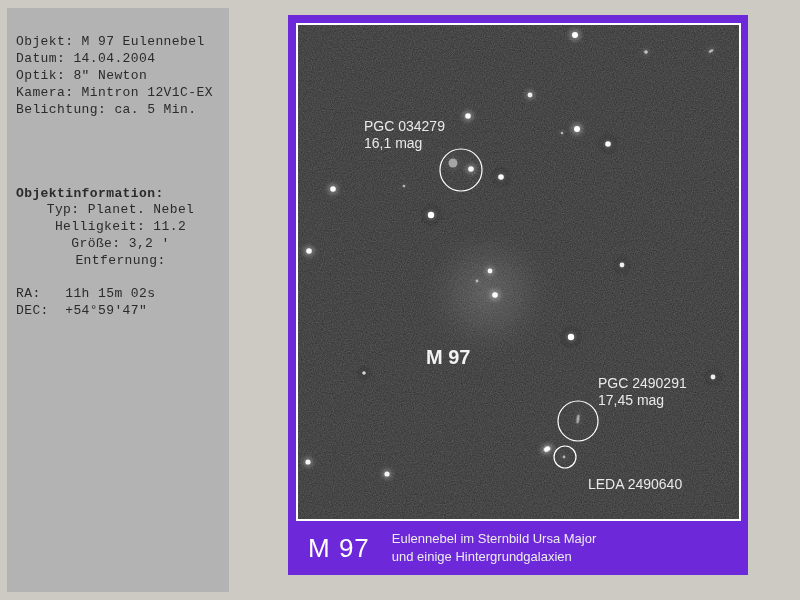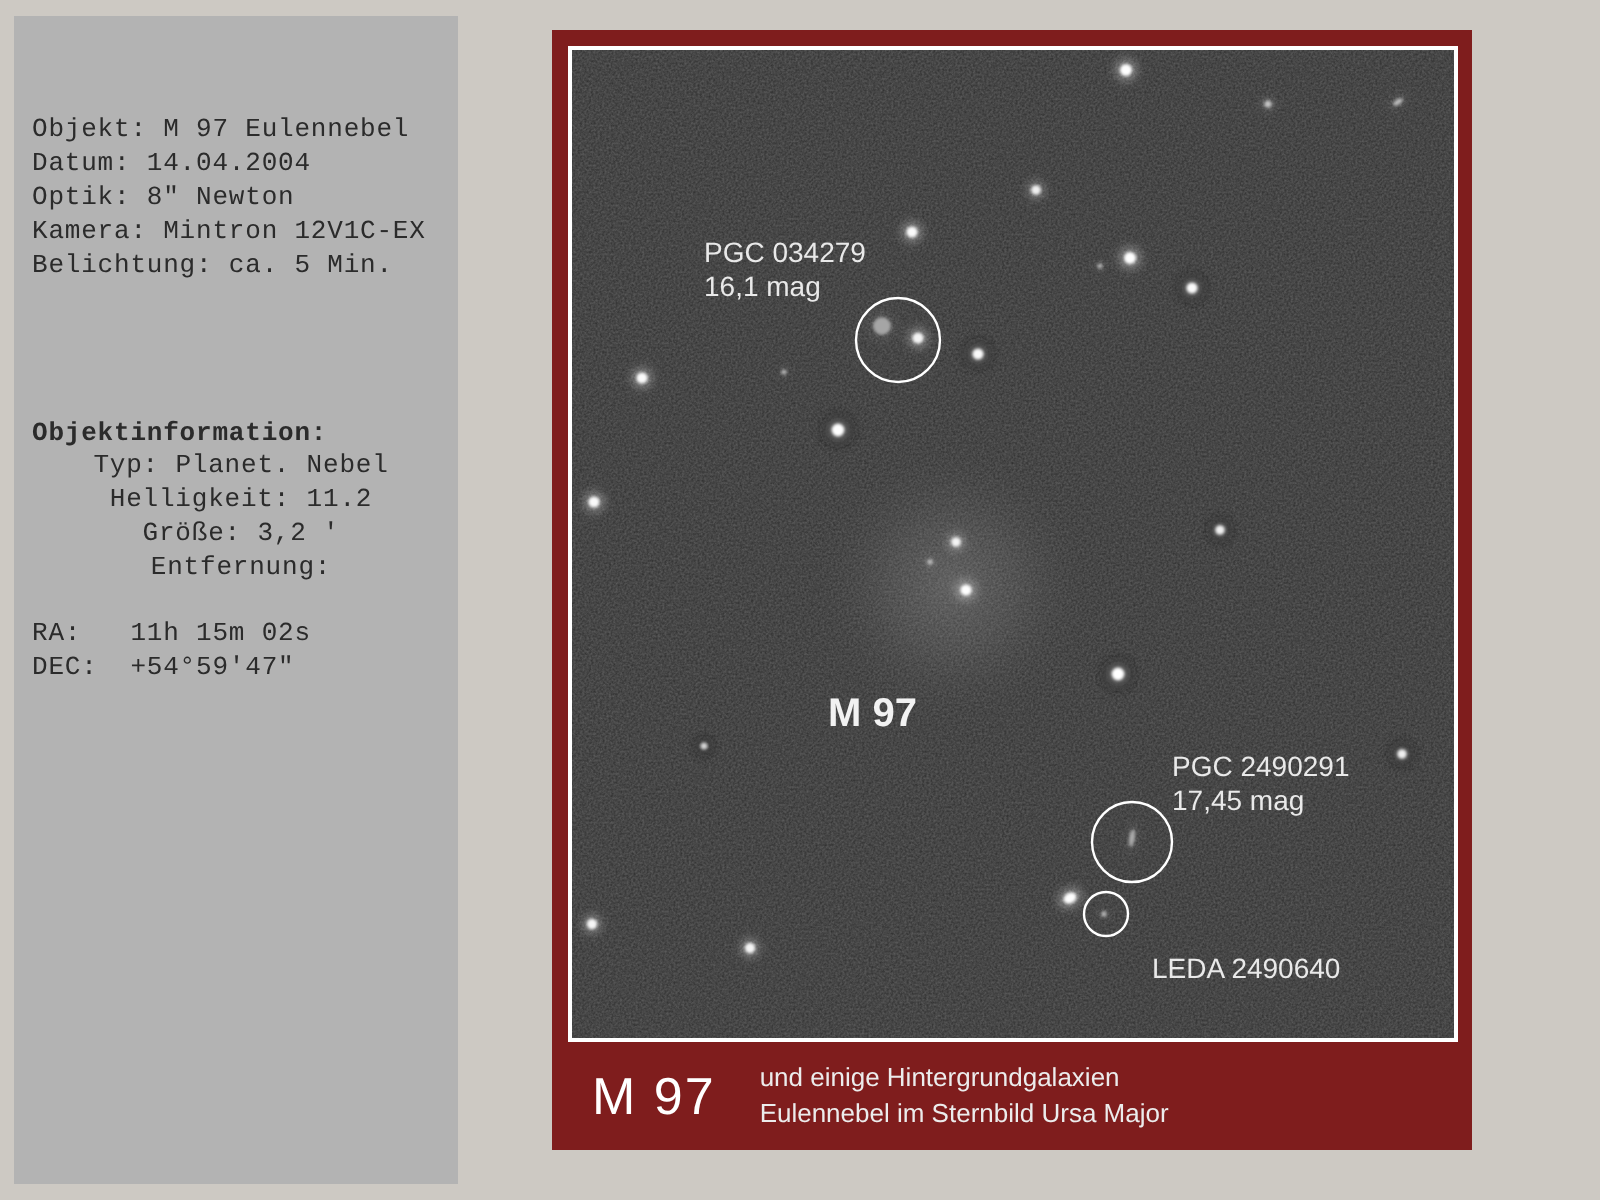--- a/index.html
+++ b/index.html
@@ -12,32 +12,32 @@
   }
   
   .info-panel{
     position:absolute;left:7px;top:8px;width:222px;height:584px;
     background:#b3b3b3;
   }
   .mono-block{
     position:absolute;left:9px;right:4px;
     font-family:"Liberation Mono", monospace;
     font-size:13px;line-height:17px;letter-spacing:0.4px;
-    color:#2b2b2b;white-space:pre;margin-top:23px;
+    color:#2b2b2b;white-space:pre;
   }
   .mono-block.bold{font-weight:bold;}
   .blk-observation{top:25px;}
   .blk-heading{top:177px;}
   .blk-objectinfo{top:193px;text-align:center;}
   .blk-coords{top:277px;}
   .blk-notes{top:328px;}
   
   .photo-frame{
-    position:absolute;left:276px;top:15px;width:460px;height:560px;
-    background:#7f1d1d;
+    position:absolute;left:288px;top:15px;width:460px;height:560px;
+    background:#6d28d9;
   }
   .image-area{
     position:absolute;left:8px;top:8px;width:441px;height:494px;
     border:2px solid #ffffff;
     background:#2c2c2c;
     overflow:hidden;
   }
   .image-area svg{position:absolute;left:0;top:0;}
   .annot{
     position:absolute;color:#e9e9e9;
@@ -179,18 +179,18 @@
 16,1 mag</div>
     <div class="annot annot-m97">M 97</div>
     <div class="annot annot-pgc2490291">PGC 2490291
 17,45 mag</div>
     <div class="annot annot-leda">LEDA 2490640</div>
   </div>
 
   <div class="caption-bar">
     <div class="caption-title">M 97</div>
     <div class="caption-text">
+      <div>Eulennebel im Sternbild Ursa Major</div>
       <div>und einige Hintergrundgalaxien</div>
-      <div>Eulennebel im Sternbild Ursa Major</div>
     </div>
   </div>
 
 </div>
 
 </body></html>

